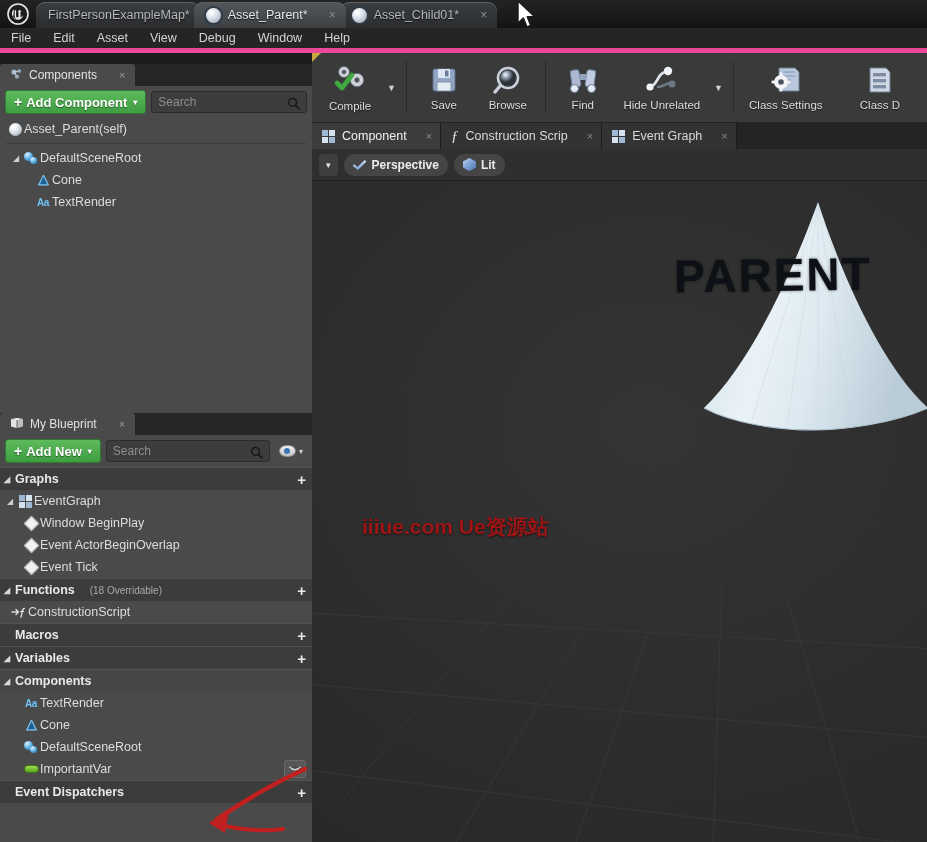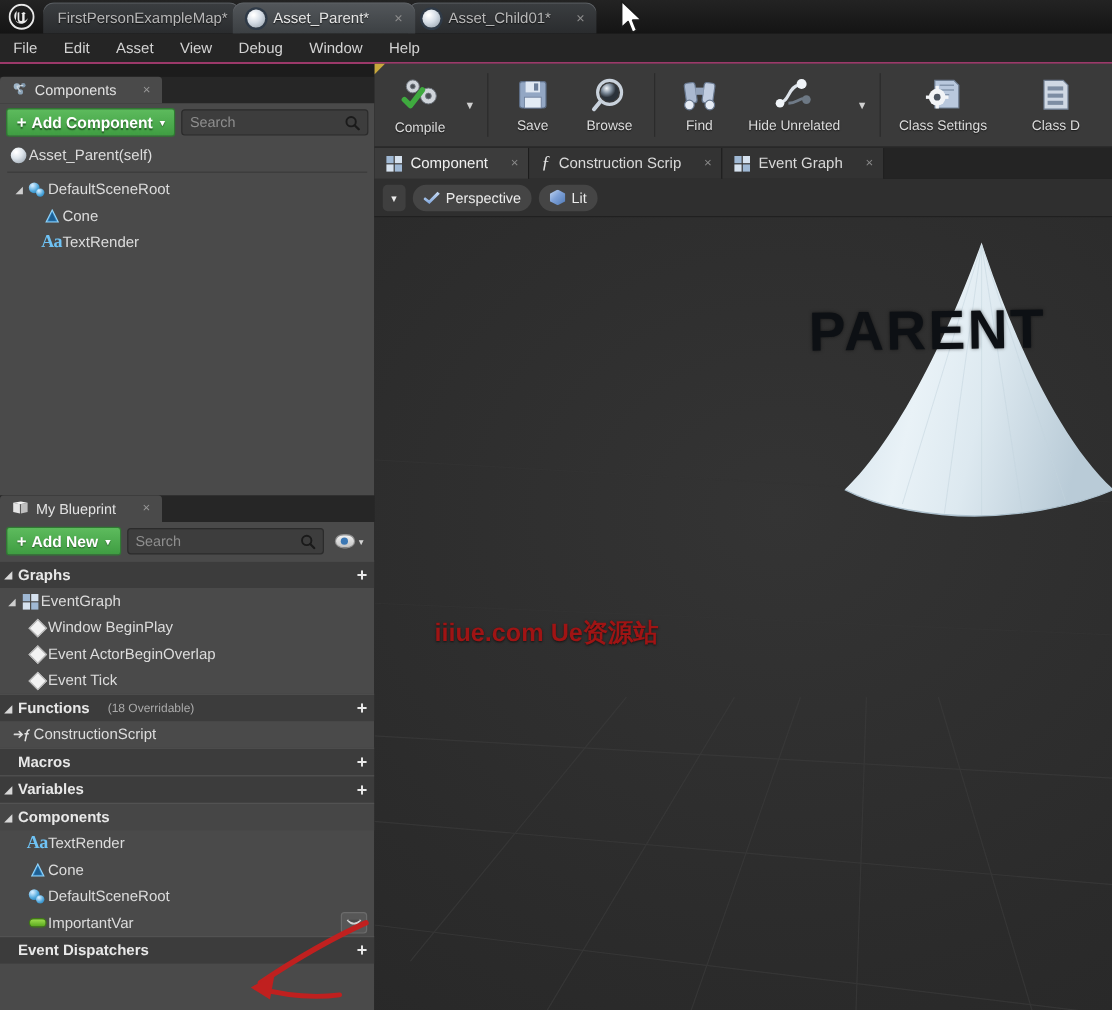--- a/index.html
+++ b/index.html
@@ -41,21 +41,21 @@
     box-shadow: 0 0 0 2px #2f3a47;
     flex: none;
   }
   .wtab .tclose { color:#8d8d8d; font-size: 12px; margin-left: 14px; }
   .wtab .tlabel { text-shadow: 0 1px 1px rgba(0,0,0,.7); }
 
   
   .menubar {
     position: absolute; left: 0; top: 28px; width: 927px; height: 25px;
     background: #252525; display: flex; align-items: center;
-    border-bottom: 1px solid #ec4899;
+    border-bottom: 5px solid #ec4899;
   }
   .menuitem {
     font-size: 12.5px; color: #d3d3d3; padding: 3px 11px; white-space: nowrap;
   }
 
   
   .leftcol {
     position: absolute; left: 0; top: 64px; width: 312px; height: 789px;
     background: #1e1e1e;
   }
@@ -128,22 +128,22 @@
   .ico-scene {
     position: relative; width: 14px; height: 13px;
   }
   .ico-scene i {
     position: absolute; border-radius: 50%;
     background: radial-gradient(circle at 34% 28%, #cfeaff 6%, #4fa8dd 55%, #1d6fa5 100%);
   }
   .ico-scene i:nth-child(1){ width:9px;height:9px; left:0; top:0;}
   .ico-scene i:nth-child(2){ width:7px;height:7px; left:6px; top:5px;}
   .txtico {
-    font-size: 15px; font-weight: bold; color: #6fc3f5;
-    letter-spacing: -0.5px; font-family:Liberation Serif, serif;
+    font-size: 10px; font-weight: bold; color: #6fc3f5;
+    letter-spacing: -0.5px; font-family:Liberation Sans, sans-serif;
   }
   .diamond {
     width: 11px; height: 11px; background: #f2f2f2;
     transform: rotate(45deg); border: 1px solid #b4b4b4;
   }
   .gridico { display: grid; grid-template-columns: 6px 6px; grid-template-rows: 6px 6px; gap: 1px; }
   .gridico i { display:block; }
   .pill {
     width: 15px; height: 8px; border-radius: 4px;
     background: linear-gradient(#9ede4e, #5aa81f); border: 1px solid #3f7a14;
@@ -200,21 +200,21 @@
   .vptab.active { background: #3c3c3c; color: #f0f0f0; }
   .vptab .vclose { color: #8b8b8b; font-size: 11px; margin-left: 12px; }
 
   .vpctrlbar {
     height: 32px; background: #2f2f2f; display: flex; align-items: center;
     gap: 6px; padding: 0 7px; border-bottom: 1px solid #202020;
   }
   .vpbtn {
     display: flex; align-items: center; gap: 5px;
     height: 22px; padding: 0 9px; border-radius: 11px;
-    background: #454545; color: #ececec; font-size: 12px; font-weight: normal;
+    background: #454545; color: #ececec; font-size: 12px; font-weight: bold;
   }
   .vpbtn.sq { padding: 0 7px; border-radius: 4px; background: #3f3f3f; font-weight: normal;}
   .chk {
     width: 14px; height: 11px; flex:none;
     background: linear-gradient(#cfe0f5,#7fa6dd);
     clip-path: polygon(12% 48%, 0 62%, 38% 100%, 100% 22%, 86% 8%, 36% 72%);
   }
   .cube {
     width: 13px; height: 13px; flex:none;
     background: linear-gradient(135deg,#c3d7f2 0%, #7fa2d8 45%, #4f78b5 100%);

